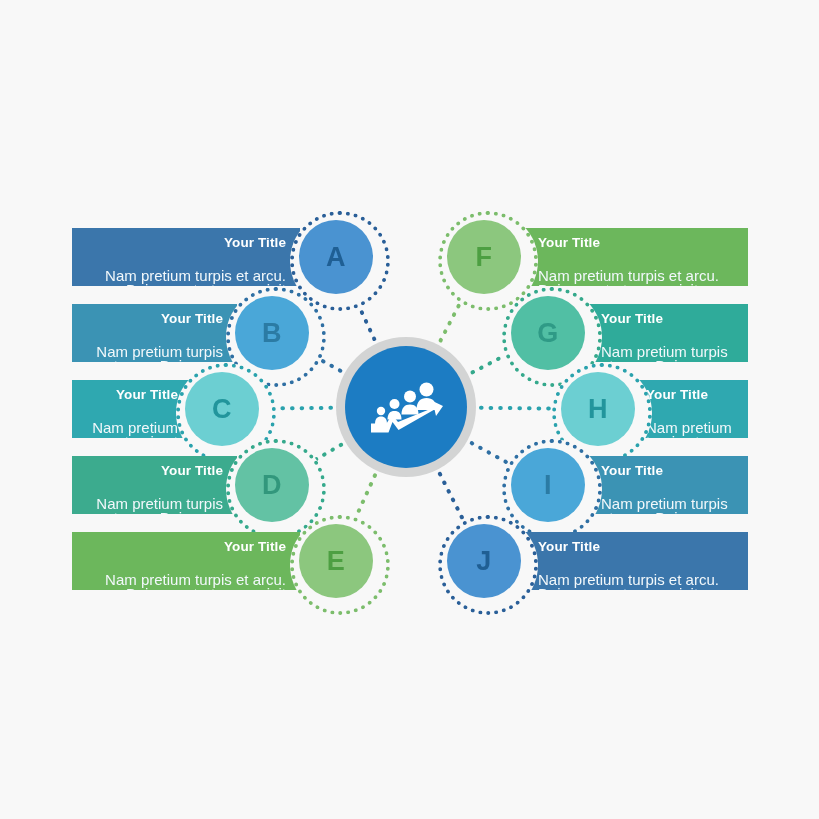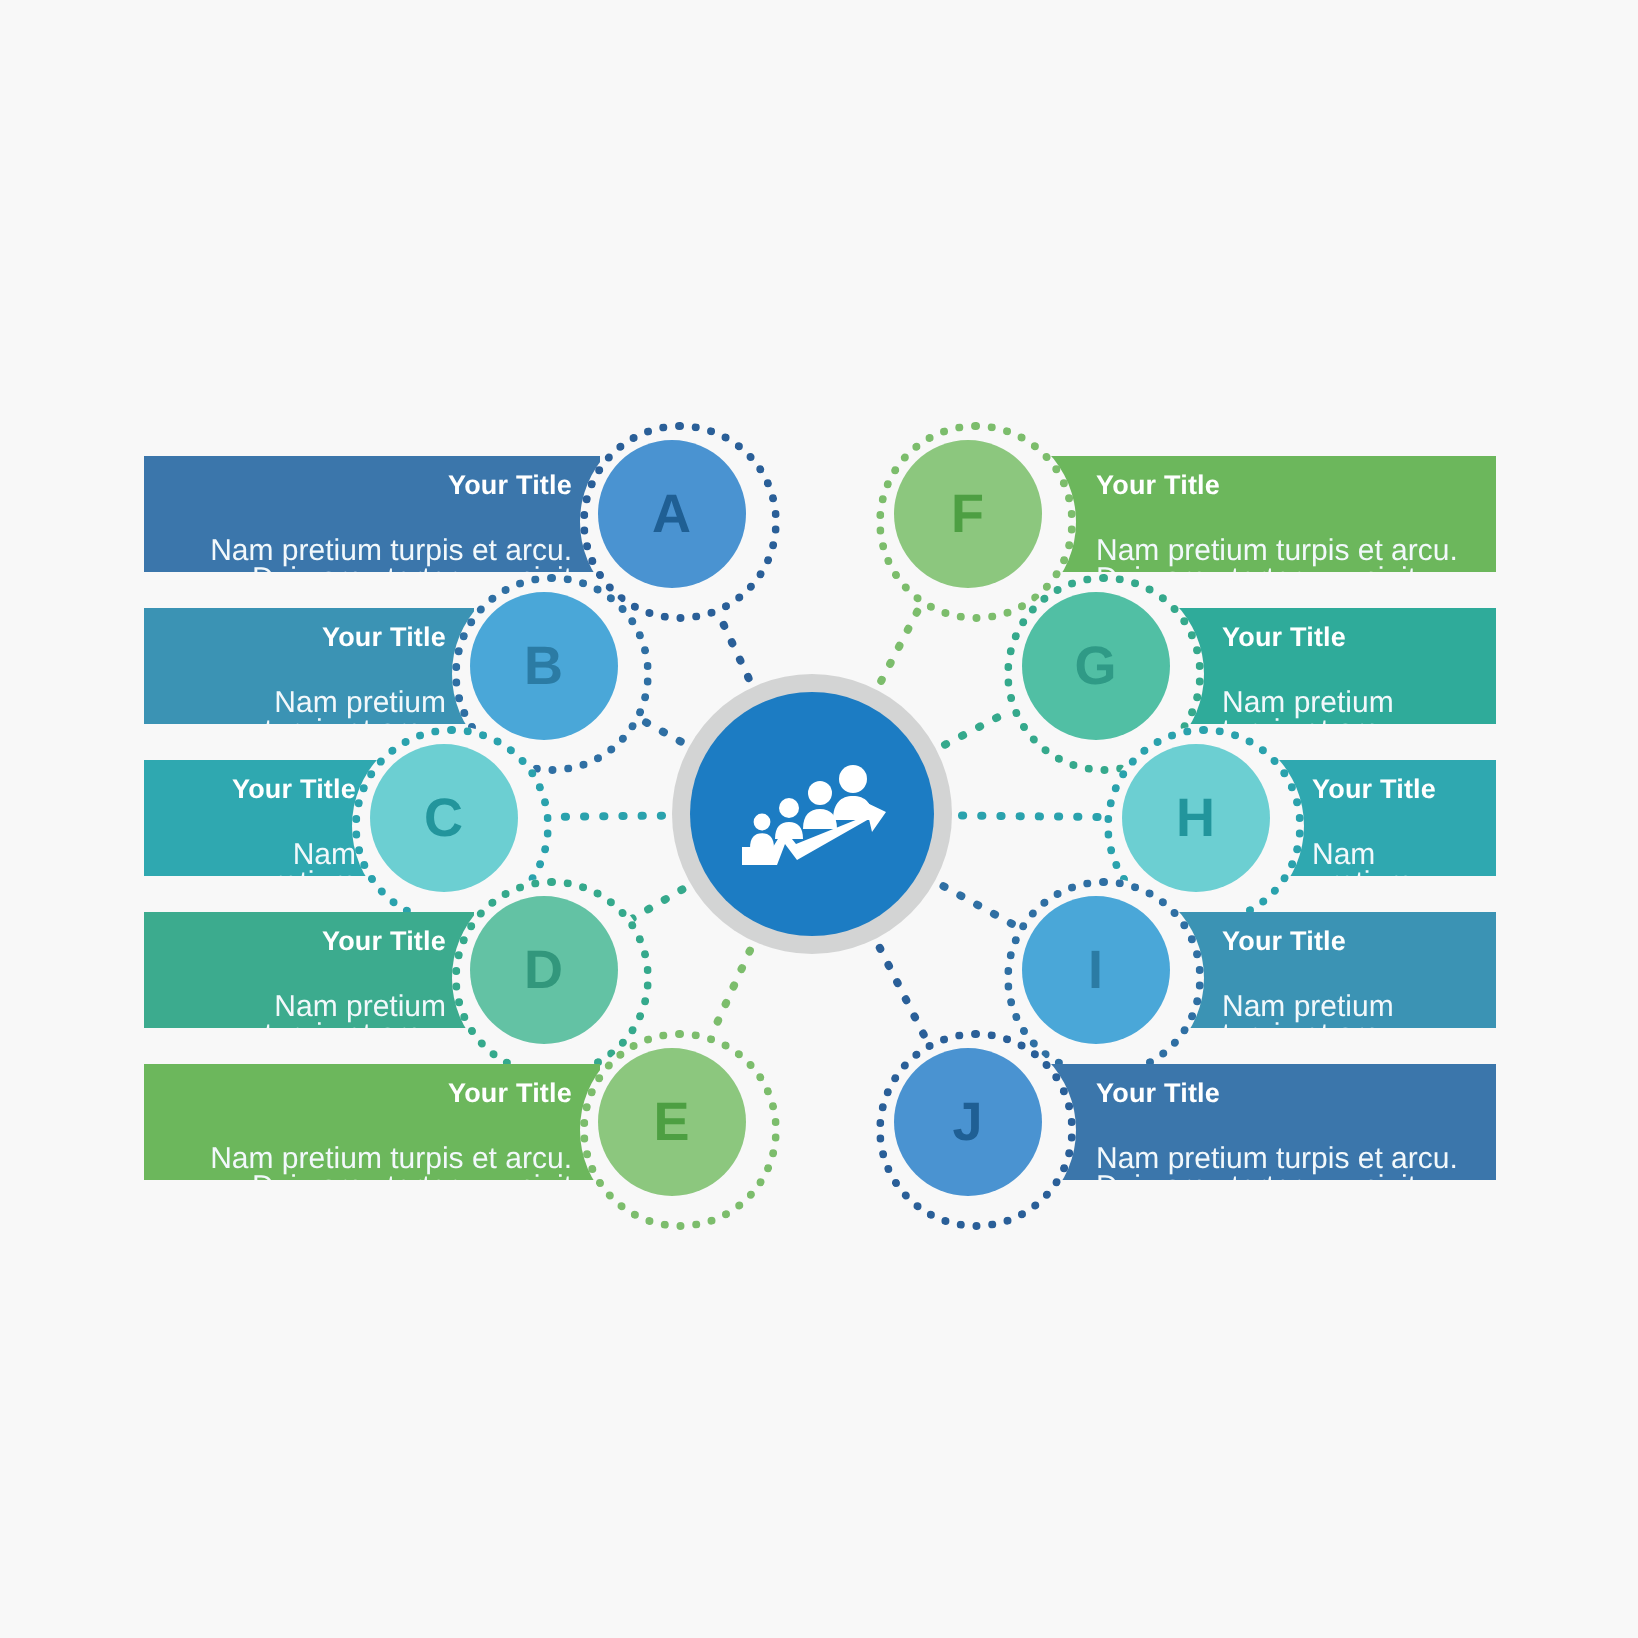--- a/index.html
+++ b/index.html
@@ -30,21 +30,21 @@
   
   .row {
     position: absolute;
     height: 58px;
   }
   .bar {
     position: absolute;
     top: 0;
     height: 58px;
     box-sizing: border-box;
-    padding: 7px 14px 0 28px;
+    padding: 7px 14px 0 18px;
     color: #ffffff;
     overflow: hidden;
   }
   .bar.left  { right: 0; text-align: right; }
   .bar.right { left: 0;  text-align: left; }
 
   .bar-title {
     font-size: 13.5px;
     font-weight: bold;
     line-height: 16px;

